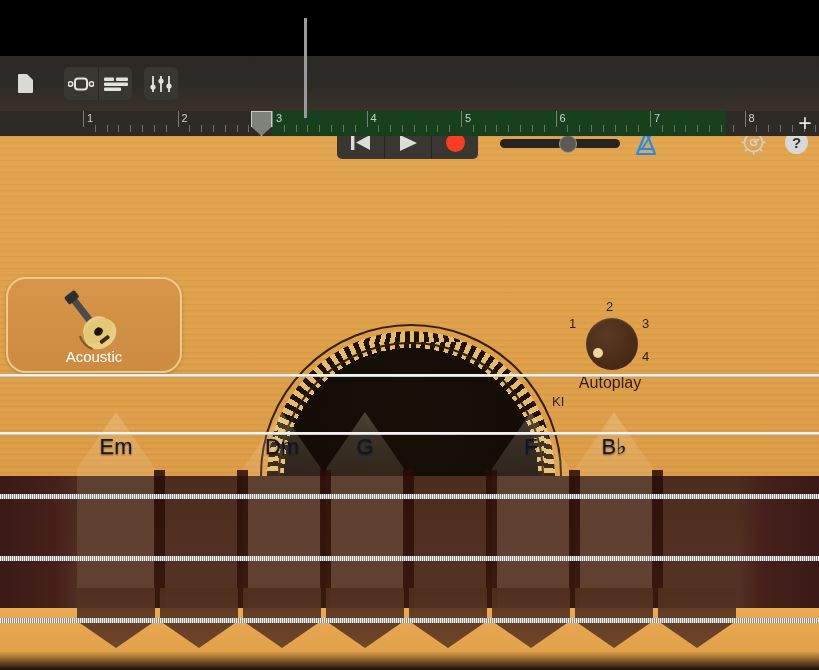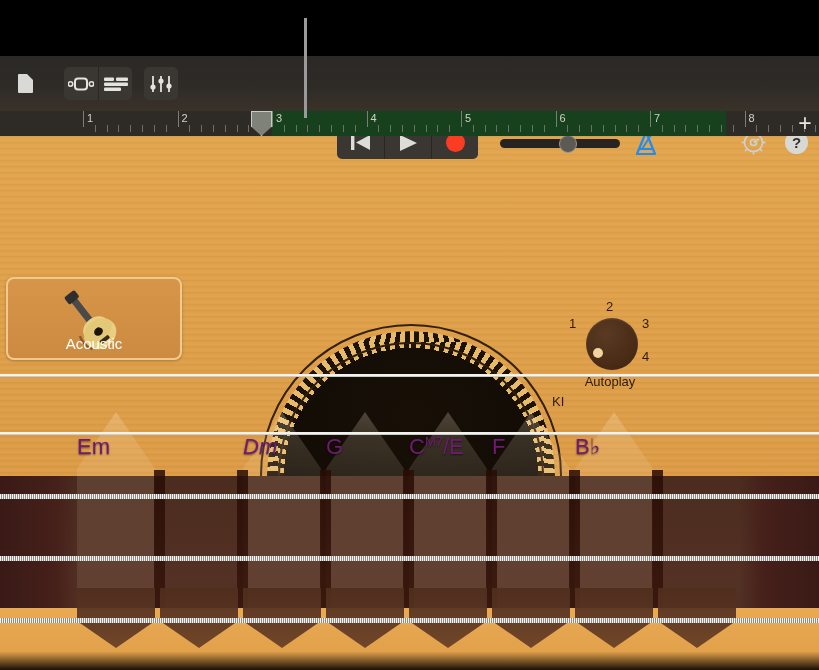--- a/index.html
+++ b/index.html
@@ -285,22 +285,22 @@
     position: absolute;
     left: 300px; top: 330px;
     width: 222px; height: 120px;
     background: linear-gradient(180deg, #1a1208 0%, #241808 100%);
   }
 
   
   .instrument-card {
     position: absolute;
     left: 6px; top: 141px;
-    width: 176px; height: 83px;
-    border-radius: 8px;
+    width: 176px; height: 96px;
+    border-radius: 20px;
     background: linear-gradient(180deg, #d7954a 0%, #cd8b41 100%);
     border: 2px solid #f0c98e;
     box-sizing: border-box;
     cursor: pointer;
     z-index: 20;
     box-shadow: 0 1px 3px rgba(0,0,0,0.25);
   }
   .instrument-label {
     position: absolute;
     left: 0; bottom: 6px;
@@ -345,21 +345,21 @@
     font-size: 13px;
     line-height: 14px;
     white-space: nowrap;
   }
   .autoplay-title {
     position: absolute;
     left: -6px; top: 78px;
     width: 120px;
     text-align: center;
     color: #2e1b09;
-    font-size: 13px;
+    font-size: 16px;
   }
 
   
   .mode-toggle {
     position: absolute;
     left: 661px; top: 185px;
     width: 70px; height: 48px;
     border-radius: 6px;
     border: 2px solid #6b3d18;
     box-sizing: border-box;
@@ -407,22 +407,22 @@
         rgba(255,240,215,0.24) 0%,
         rgba(255,235,205,0.16) 10%,
         rgba(255,230,200,0.10) 28%,
         rgba(255,225,190,0.07) 100%);
     clip-path: polygon(0 22%, 50% 0, 100% 22%, 100% 88%, 50% 100%, 0 88%);
   }
   .chord-name {
     position: absolute;
     left: 0; top: 96px;
     width: 78px;
-    text-align: left;
-    color: #701a75;
+    text-align: center;
+    color: #0f172a;
     font-size: 22px;
     line-height: 22px;
     text-shadow: 0 1px 2px rgba(0,0,0,0.55);
     pointer-events: none;
     white-space: nowrap;
   }
   .chord-name sup {
     font-size: 13px;
     vertical-align: super;
     line-height: 0;
@@ -718,34 +718,30 @@
     <div class="fingerboard"></div>
     <div class="fingerboard-edge-l"></div>
     <div class="fingerboard-edge-r"></div>
 
     <div class="fret-area" id="chord-area">
         <div class="chord-col" style="left: 77px;">
           <div class="chord-pad"></div>
           <div class="chord-name">Em</div>
         </div>
         <div class="chord-sep" style="left: 154px;"></div>
-        <div class="chord-col" style="left: 243px; font-style: italic;">
+        <div class="chord-col" style="left: 243px;">
           <div class="chord-pad"></div>
           <div class="chord-name">Dm</div>
         </div>
         <div class="chord-sep" style="left: 237px;"></div>
         <div class="chord-col" style="left: 326px;">
           <div class="chord-pad"></div>
           <div class="chord-name">G</div>
         </div>
         <div class="chord-sep" style="left: 320px;"></div>
-        <div class="chord-col" style="left: 409px;">
-          <div class="chord-pad"></div>
-          <div class="chord-name">C<sup>M7</sup>/E</div>
-        </div>
         <div class="chord-sep" style="left: 403px;"></div>
         <div class="chord-col" style="left: 492px;">
           <div class="chord-pad"></div>
           <div class="chord-name">F</div>
         </div>
         <div class="chord-sep" style="left: 486px;"></div>
         <div class="chord-col" style="left: 575px;">
           <div class="chord-pad"></div>
           <div class="chord-name">B♭</div>
         </div>

